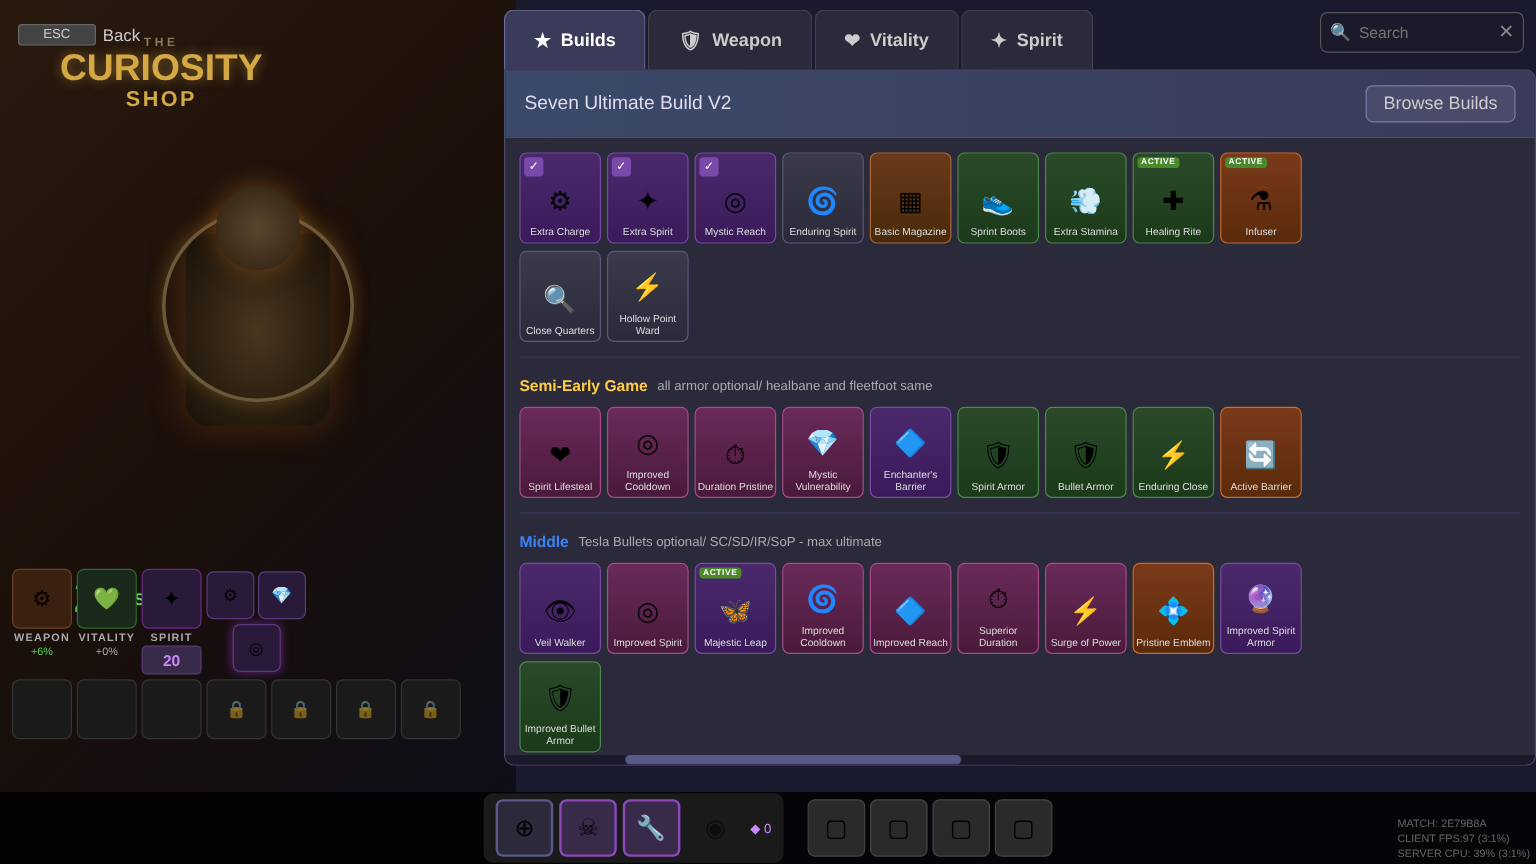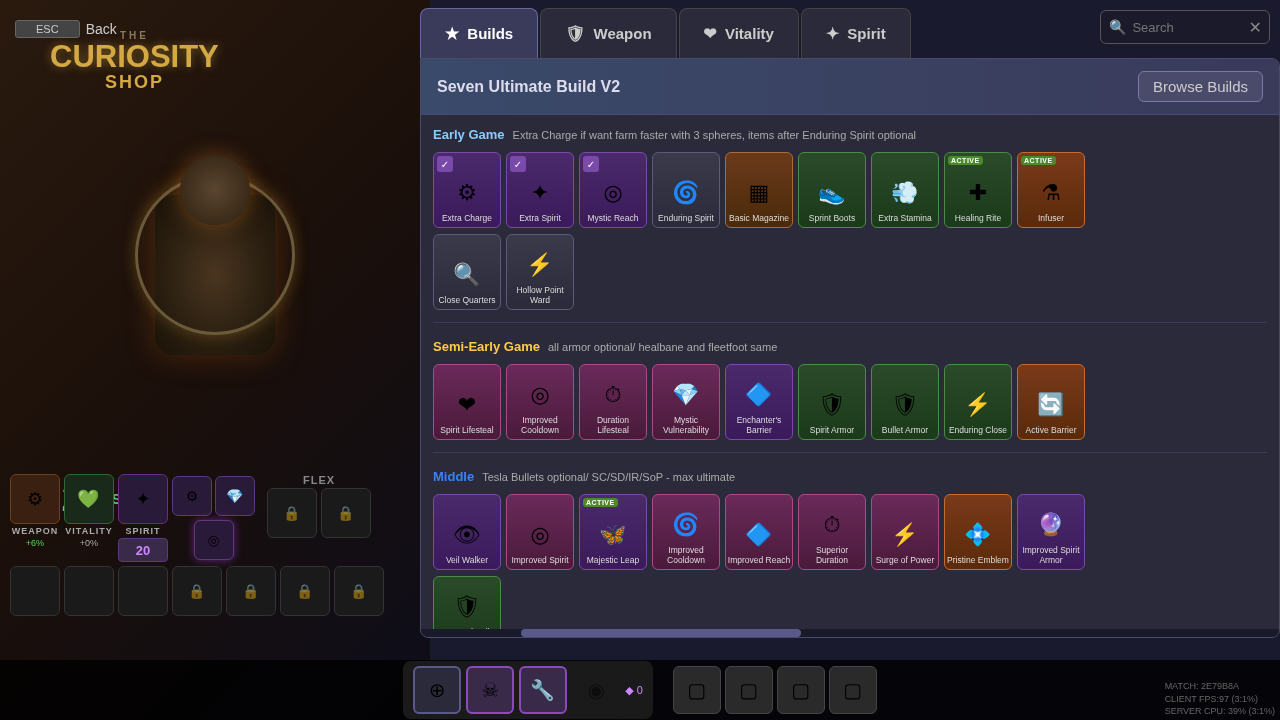--- a/index.html
+++ b/index.html
@@ -406,21 +406,21 @@
       display: flex;
       align-items: center;
       justify-content: space-between;
       padding: 12px 16px;
       background: linear-gradient(90deg, #3a4a6a 0%, #3a3a5a 100%);
       border-bottom: 1px solid #4a4a7a;
     }
     .build-title {
       color: #dde;
       font-size: 16px;
-      font-weight: 700;
+      font-weight: 400;
     }
     .browse-builds-btn {
       background: #4a4a6a;
       border: 1px solid #7a7aaa;
       border-radius: 6px;
       color: #ccc;
       font-size: 15px;
       padding: 6px 14px;
       cursor: pointer;
     }
@@ -605,27 +605,20 @@
       <div class="stat-item">
         <div class="small-ability-icons">
           <div class="small-icon">⚙</div>
           <div class="small-icon">💎</div>
         </div>
         <div class="small-ability-icons">
           <div class="small-icon purple-glow">◎</div>
         </div>
       </div>
 
-      <div class="stat-item" style="margin-left: 8px;">
-        <div class="flex-label">FLEX</div>
-        <div class="empty-stat-boxes">
-          <div class="empty-box locked"></div>
-          <div class="empty-box locked"></div>
-        </div>
-      </div>
     </div>
 
     <div class="stat-row">
       <div class="empty-box"></div>
       <div class="empty-box"></div>
       <div class="empty-box"></div>
       <div class="empty-box locked"></div>
       <div class="empty-box locked"></div>
       <div class="empty-box locked"></div>
       <div class="empty-box locked"></div>
@@ -663,24 +656,20 @@
   <div class="content-area">
 
     <div class="build-header">
       <span class="build-title">Seven Ultimate Build V2</span>
       <button class="browse-builds-btn">Browse Builds</button>
     </div>
 
     <div class="build-content" id="build-content">
 
     <div class="build-section">
-          <div class="section-header">
-            <span class="section-tag early">Early Game</span>
-            <span class="section-desc">Extra Charge if want farm faster with 3 spheres, items after Enduring Spirit optional</span>
-          </div>
           <div class="item-grid" style="margin-bottom: 6px;">
             <div class="item-card" style="background: linear-gradient(rgb(74, 42, 106) 0%, rgb(58, 26, 90) 100%); border: 1px solid rgb(122, 74, 170);">
               <div class="check-badge">✓</div>
               <div class="item-icon">⚙</div>
               <div class="item-name">Extra Charge</div>
             </div>
             <div class="item-card" style="background: linear-gradient(rgb(74, 42, 106) 0%, rgb(58, 26, 90) 100%); border: 1px solid rgb(122, 74, 170);">
               <div class="check-badge">✓</div>
               <div class="item-icon">✦</div>
               <div class="item-name">Extra Spirit</div>
@@ -738,21 +727,21 @@
             <div class="item-card" style="background: linear-gradient(rgb(106, 42, 90) 0%, rgb(74, 26, 58) 100%); border: 1px solid rgb(170, 74, 138);">
               <div class="item-icon">❤</div>
               <div class="item-name">Spirit Lifesteal</div>
             </div>
             <div class="item-card" style="background: linear-gradient(rgb(106, 42, 90) 0%, rgb(74, 26, 58) 100%); border: 1px solid rgb(170, 74, 138);">
               <div class="item-icon">◎</div>
               <div class="item-name">Improved Cooldown</div>
             </div>
             <div class="item-card" style="background: linear-gradient(rgb(106, 42, 90) 0%, rgb(74, 26, 58) 100%); border: 1px solid rgb(170, 74, 138);">
               <div class="item-icon">⏱</div>
-              <div class="item-name">Duration Lifesteal</div>
+              <div class="item-name">Duration Pristine</div>
             </div>
             <div class="item-card" style="background: linear-gradient(rgb(106, 42, 90) 0%, rgb(74, 26, 58) 100%); border: 1px solid rgb(170, 74, 138);">
               <div class="item-icon">💎</div>
               <div class="item-name">Mystic Vulnerability</div>
             </div>
             <div class="item-card" style="background: linear-gradient(rgb(74, 42, 106) 0%, rgb(58, 26, 90) 100%); border: 1px solid rgb(122, 74, 170);">
               <div class="item-icon">🔷</div>
               <div class="item-name">Enchanter's Barrier</div>
             </div>
             <div class="item-card" style="background: linear-gradient(rgb(42, 74, 42) 0%, rgb(26, 58, 26) 100%); border: 1px solid rgb(74, 138, 74);">

